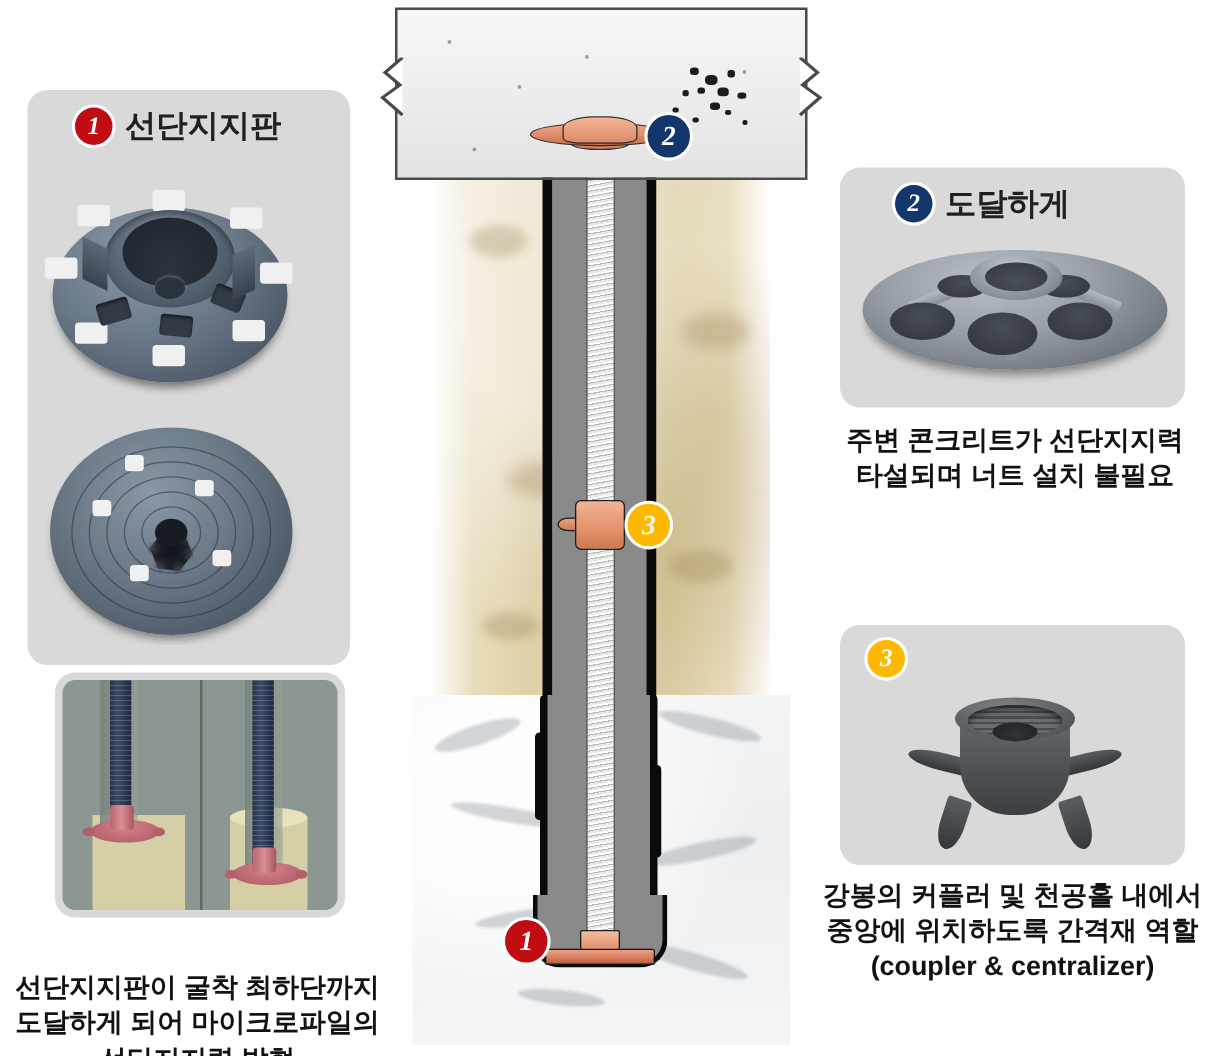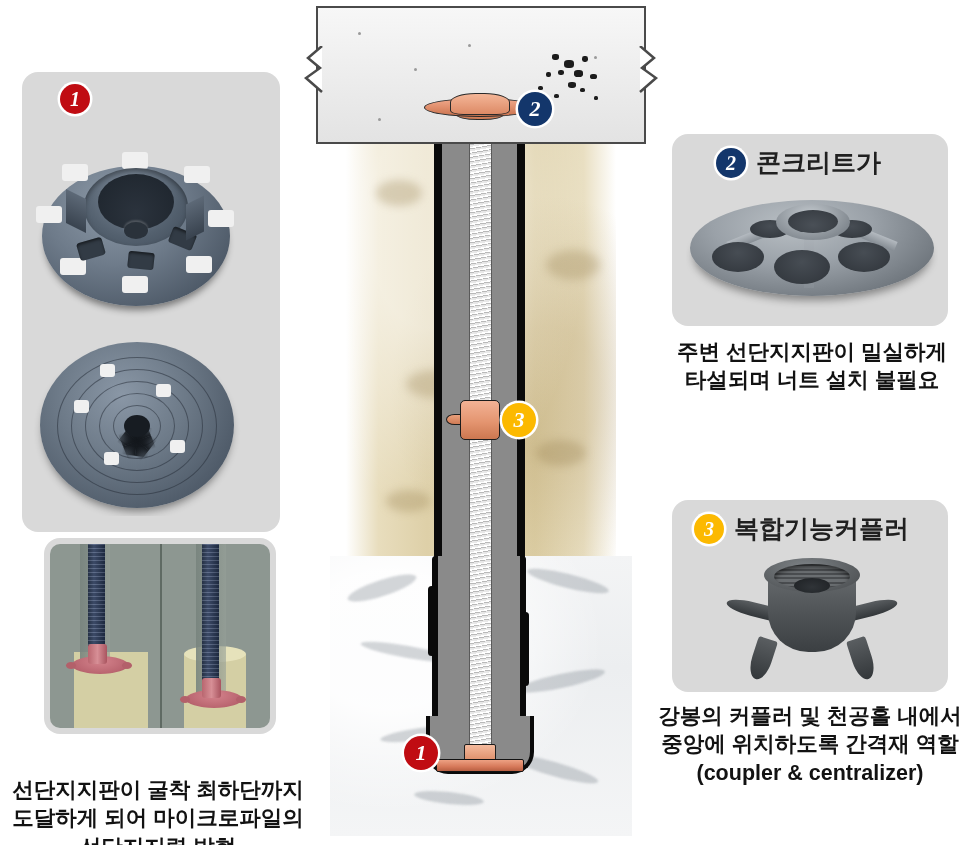--- a/index.html
+++ b/index.html
@@ -410,20 +410,21 @@
     font-size: 22px;
   }
 </style>
 </head>
 <body>
 
 <div class="panel" id="panel-tip-plate"></div>
 
 <div class="panel-title" id="title-tip-plate">
   <span class="badge badge-1">1</span>
+  <span>선단지지판</span>
 </div>
 
 <div class="photo plate-iso">
   <div class="disc"></div>
   <div class="notch" style="left:0px;  top:58px;"></div>
   <div class="notch" style="left:26px; top:16px;"></div>
   <div class="notch" style="left:86px; top:4px;"></div>
   <div class="notch" style="left:148px;top:18px;"></div>
   <div class="notch" style="left:172px;top:62px;"></div>
   <div class="notch" style="left:150px;top:108px;"></div>
@@ -487,46 +488,45 @@
 </div>
 
 <div class="caption" id="caption-tip-plate">선단지지판이 굴착 최하단까지
 도달하게 되어 마이크로파일의
 선단지지력 발현</div>
 
 <div class="panel" id="panel-head"></div>
 
 <div class="panel-title" id="title-head">
   <span class="badge badge-2">2</span>
-  <span>콘크리트가</span>
+  <span>도달하게</span>
 </div>
 
 <div class="photo head-photo">
   <div class="hrim"></div>
   <div class="hdisc"></div>
   <div class="hrib" style="left:40px;  top:44px; width:62px; height:10px; transform:rotate(-22deg);"></div>
   <div class="hrib" style="left:118px; top:40px; width:10px; height:62px;"></div>
   <div class="hrib" style="left:150px; top:44px; width:62px; height:10px; transform:rotate(22deg);"></div>
   <div class="hole" style="left:26px;  top:56px; width:52px; height:30px;"></div>
   <div class="hole" style="left:88px;  top:64px; width:56px; height:34px;"></div>
   <div class="hole" style="left:152px; top:56px; width:52px; height:30px;"></div>
   <div class="hole" style="left:64px;  top:34px; width:40px; height:18px;"></div>
   <div class="hole" style="left:146px; top:34px; width:40px; height:18px;"></div>
   <div class="hhub"></div>
   <div class="hbore"></div>
 </div>
 
-<div class="caption" id="caption-head">주변 선단지지판이 밀실하게
+<div class="caption" id="caption-head">주변 콘크리트가 선단지지력
 타설되며 너트 설치 불필요</div>
 
 <div class="panel" id="panel-coupler"></div>
 
 <div class="panel-title" id="title-coupler">
   <span class="badge badge-3">3</span>
-  <span>복합기능커플러</span>
 </div>
 
 <div class="photo coupler-photo">
   <div class="fin" style="left:36px;  top:54px; width:52px; height:14px; transform:rotate(14deg); border-radius:50% 8% 8% 50%;"></div>
   <div class="fin" style="left:156px; top:54px; width:52px; height:14px; transform:rotate(-14deg); border-radius:8% 50% 50% 8%;"></div>
   <div class="cbody"></div>
   <div class="fin" style="left:62px;  top:90px; width:20px; height:42px; transform:rotate(18deg); border-radius:10% 10% 50% 50%;"></div>
   <div class="fin" style="left:162px; top:90px; width:20px; height:42px; transform:rotate(-18deg); border-radius:10% 10% 50% 50%;"></div>
   <div class="ctop"></div>
   <div class="cthread"></div>

